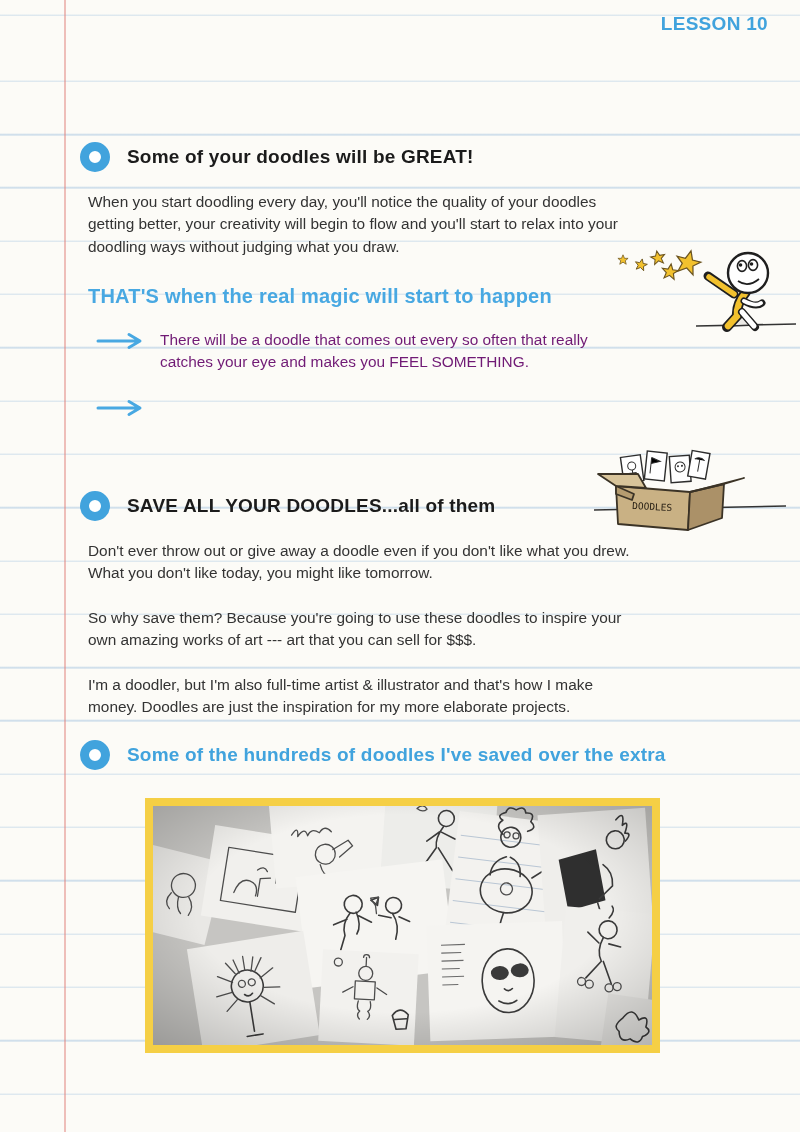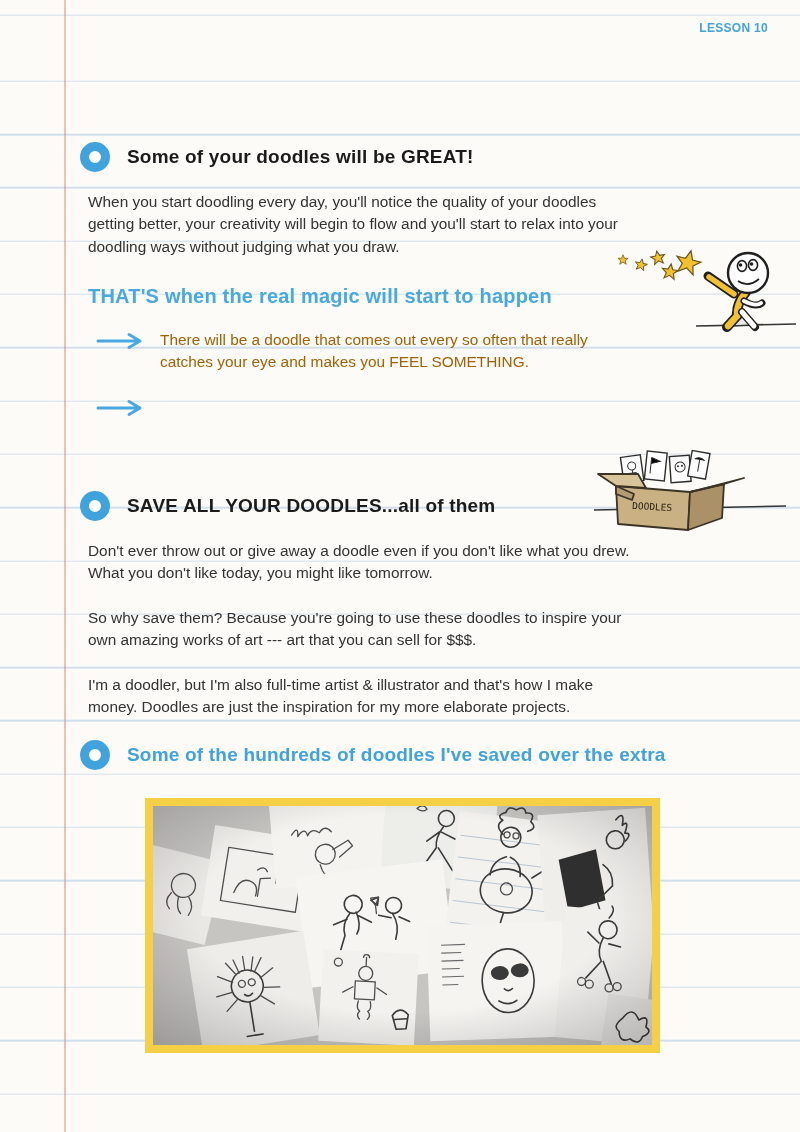--- a/index.html
+++ b/index.html
@@ -21,23 +21,22 @@
     z-index:0;
   }
   .margin-line{
     position:absolute;top:0;bottom:0;left:64px;width:2px;
     background:rgba(223,130,124,0.5);
     z-index:1;
   }
   .content{position:absolute;inset:0;z-index:2;}
   .lesson-badge{
     position:absolute;top:13px;right:32px;
-    font-size:12px;font-weight:bold;letter-spacing:.3px;
+    font-size:19px;font-weight:bold;letter-spacing:.3px;
     color:#41a3dd;
-    margin-top:8px;
   }
   .title{
     position:absolute;top:42px;left:0;right:0;
     text-align:center;
     font-size:34px;line-height:37px;font-weight:bold;
     letter-spacing:.4px;color:#141414;
     -webkit-text-stroke:1.1px #141414;
   }
   .bullet-row{
     position:absolute;left:80px;
@@ -57,21 +56,21 @@
     font-size:15.4px;line-height:22.4px;color:#333;
     white-space:pre-line;
   }
   .magic-heading{
     position:absolute;left:88px;top:285px;
     font-size:20px;font-weight:bold;color:#48a8e2;letter-spacing:.2px;
   }
   .arrow-icon{position:absolute;left:95px;width:50px;height:18px;}
   .arrow-text{
     position:absolute;left:160px;width:545px;
-    font-size:15.4px;line-height:22.4px;color:#a16207;
+    font-size:15.4px;line-height:22.4px;color:#701a75;
     white-space:pre-line;
   }
   .char-illustration{position:absolute;left:596px;top:246px;width:202px;height:86px;}
   .box-illustration{position:absolute;left:594px;top:448px;width:196px;height:84px;}
   .photo-frame{
     position:absolute;left:145px;top:798px;width:515px;height:255px;
     box-sizing:border-box;border:8px solid #f5cf45;background:#c9c8c5;
   }
   .photo-frame svg{display:block;width:100%;height:100%;}
   .sketch{stroke:#4c4c4c;stroke-width:1.3;fill:none;stroke-linecap:round;stroke-linejoin:round;}

